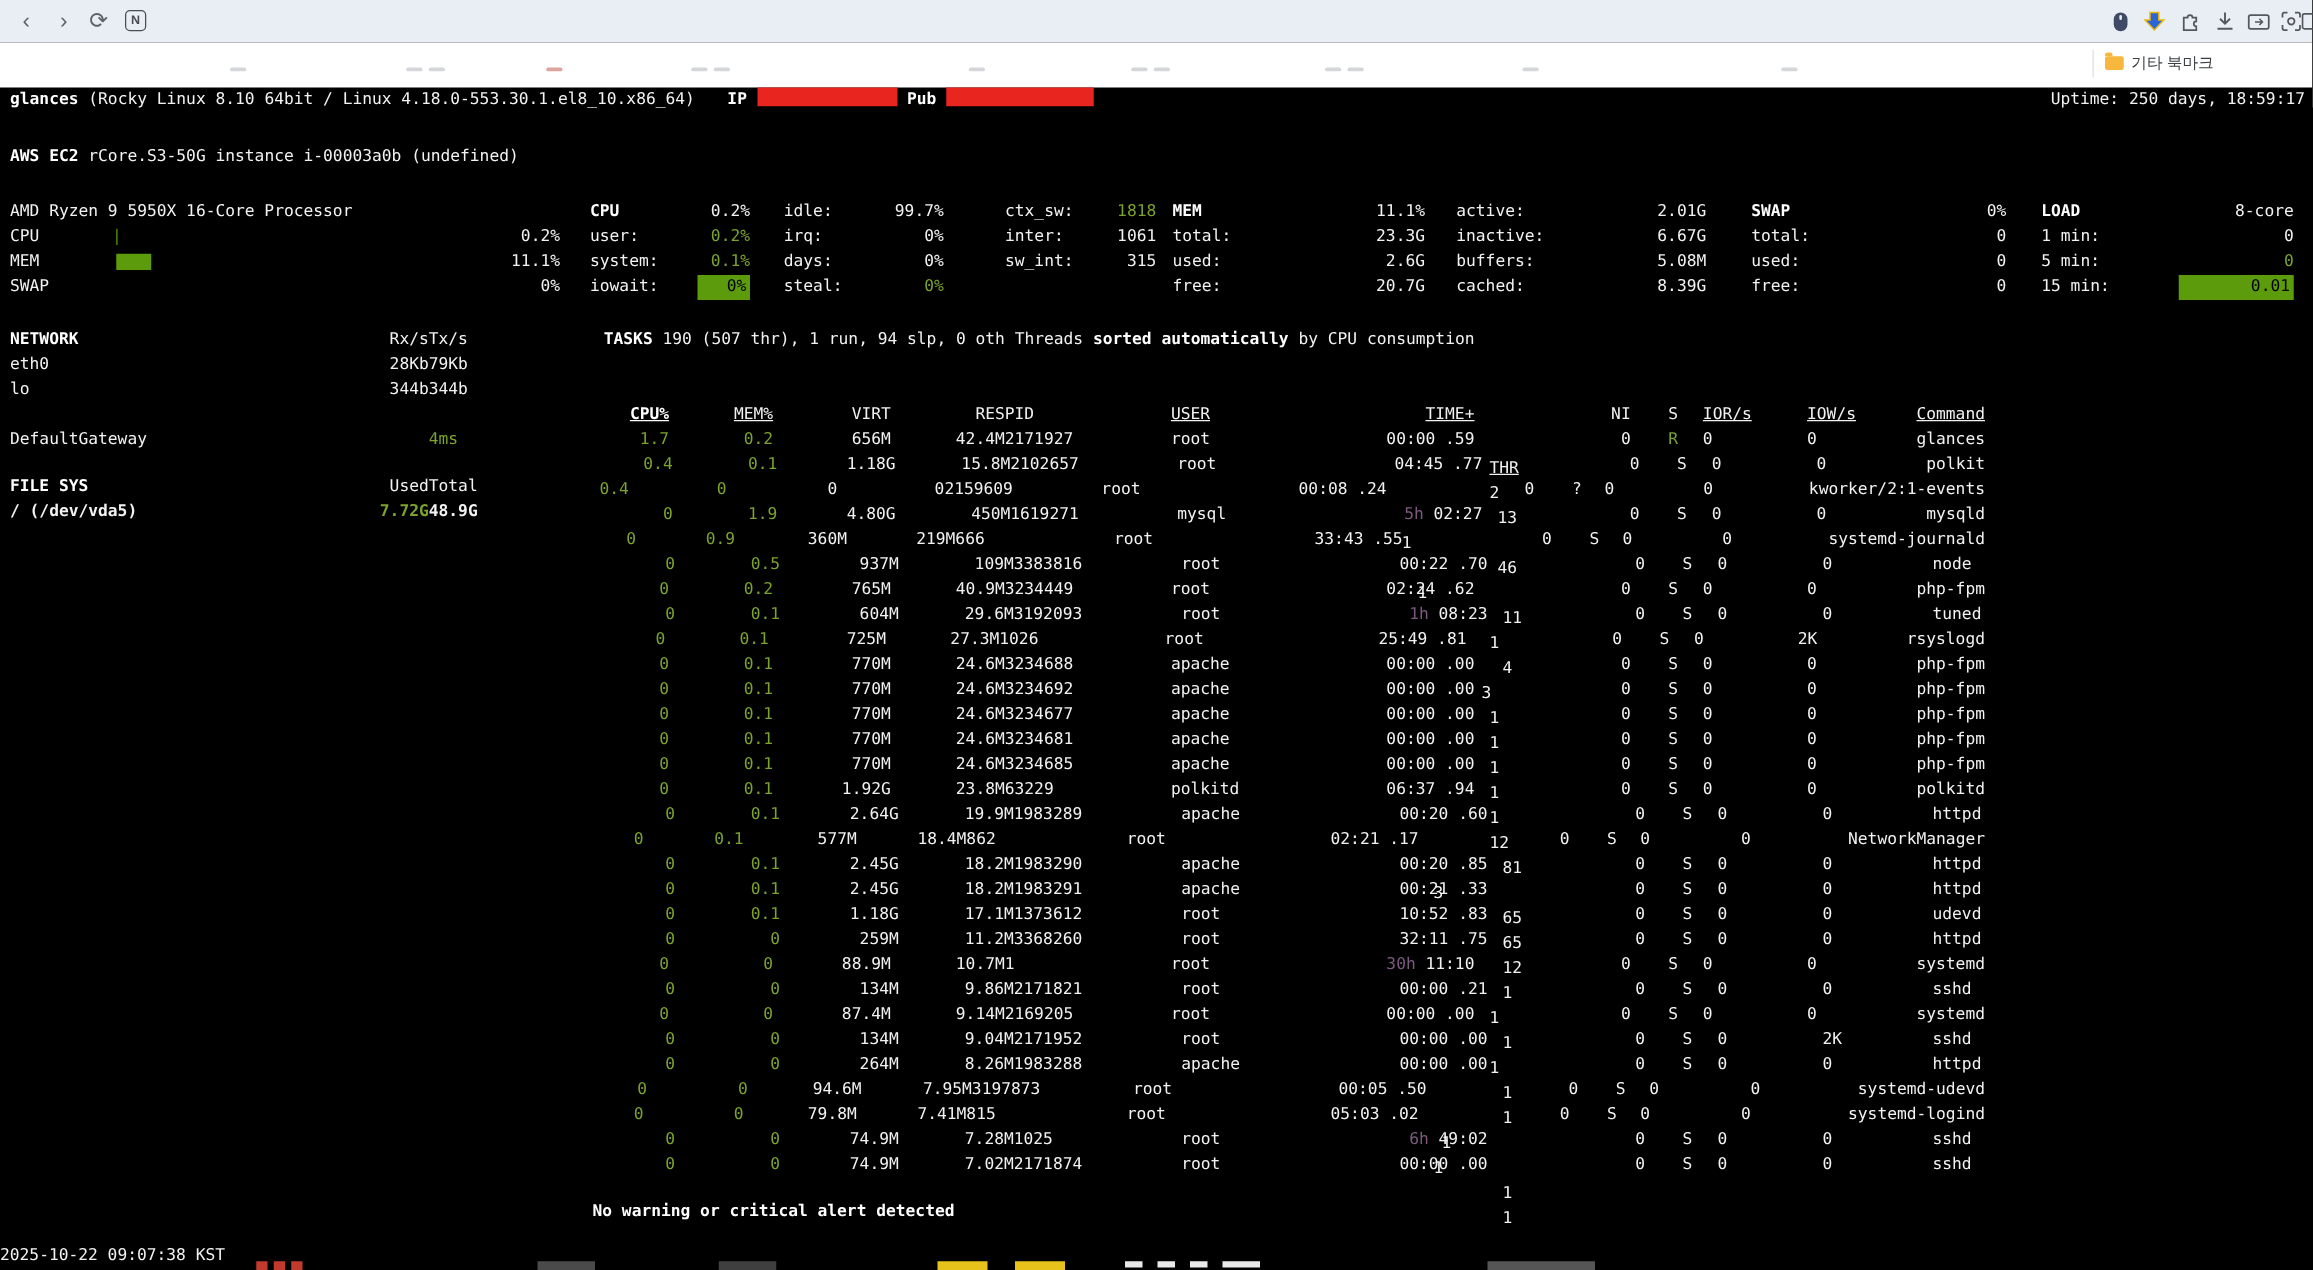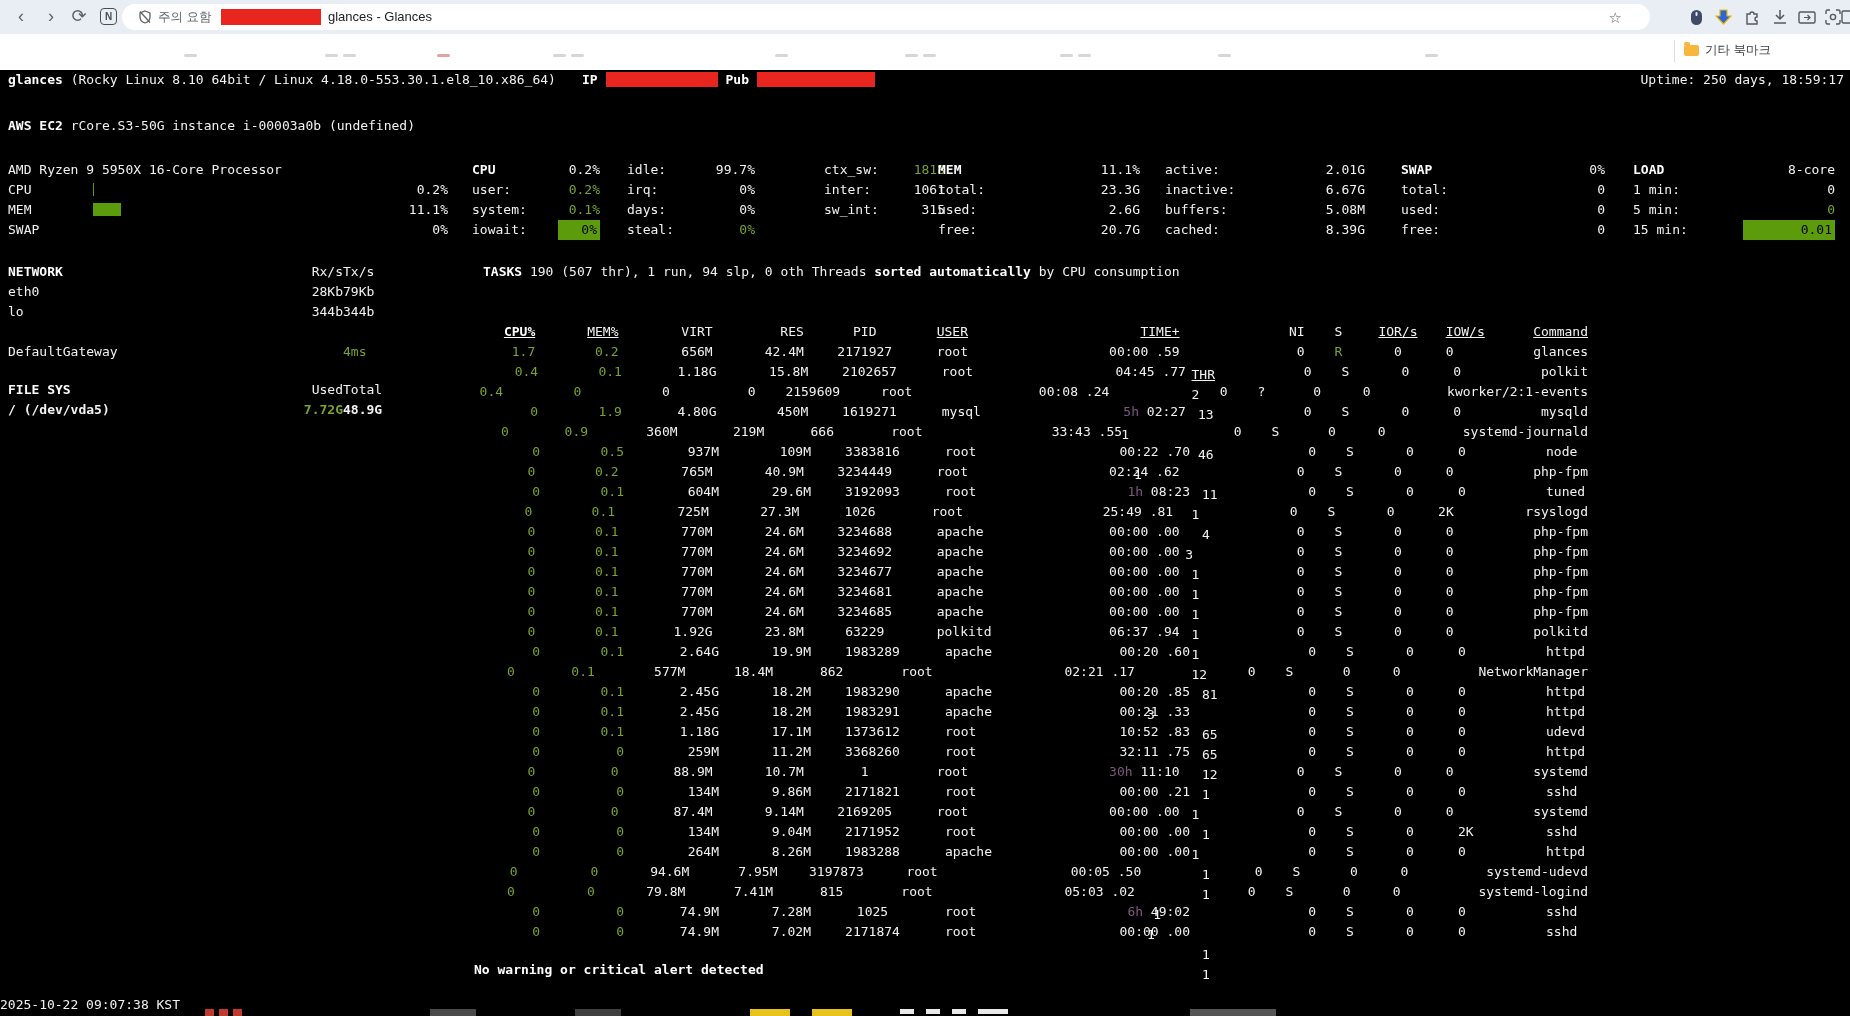--- a/index.html
+++ b/index.html
@@ -57,52 +57,40 @@
   .net-c1{width:95px;text-align:right;}
   .net-c2{width:102px;}
   
   .ptab{position:absolute;top:252px;left:0;width:1588px;}
   .prow{display:flex;height:20px;line-height:20px;white-space:pre;}
   .prow>span{box-sizing:border-box;display:block;}
   .cc1{width:540px;text-align:right;}
   .cc2{width:84px;text-align:right;}
   .cc3{width:95px;text-align:right;}
   .cc4{width:92px;text-align:right;}
-  .cc5{width:123px;text-align:center;}
+  .cc5{width:123px;text-align:left;}
   .cc6{width:162px;padding-left:11px;}
   .cc7{width:94px;text-align:right;}
   .cc8{width:56px;padding-left:12px;margin-top:43px;}
   .cc9{width:70px;text-align:right;}
   .cc10{width:58px;padding-left:30px;}
-  .cc11{width:72px;text-align:center;}
+  .cc11{width:72px;text-align:left;}
   .cc12{width:64px;padding-left:12px;}
   .cc13{flex:1;padding-left:36px;}
   
   .frag{position:absolute;height:7px;top:939px;}
 </style>
 </head>
 <body>
 
 <div class="topbar">
   <span class="navbtn" style="left:8px">‹</span>
   <span class="navbtn" style="left:38px">›</span>
   <span class="navbtn" style="left:66px">⟳</span>
   <span class="nbox">N</span>
-  <div class="pill">
-    <span class="shield">
-      <svg width="14" height="14" viewBox="0 0 14 14">
-          <path d="M7 1l5 2v4c0 3-2.2 5.2-5 6C4.2 12.2 2 10 2 7V3z" fill="none" stroke="#5f6368" stroke-width="1.3"></path>
-          <line x1="2" y1="1.5" x2="12" y2="12.5" stroke="#5f6368" stroke-width="1.3"></line>
-        </svg>
-    </span>
-    <span class="sec-label">주의 요함</span>
-    <span class="redact1"></span>
-    <span class="urltitle">glances - Glances</span>
-    <span class="star">☆</span>
-  </div>
   <div class="exticons">
     <svg style="left:0" width="17" height="18">
         <rect x="3" y="2" width="11" height="15" rx="5.5" fill="#3f4b66"></rect>
         <rect x="7.5" y="4" width="2" height="4" rx="1" fill="#e9edf4"></rect>
       </svg>
     <svg style="left:27px" width="18" height="18">
         <polygon points="5,2 12,2 12,8 16,8 8.5,16 1,8 5,8" fill="#2d64d8" stroke="#e8b90c" stroke-width="1.2"></polygon>
       </svg>
     <svg style="left:55px" width="18" height="18">
         <path d="M4 6h3a2 2 0 1 1 4 0h3v3a2 2 0 1 0 0 4v3H4z" fill="none" stroke="#54575d" stroke-width="1.4"></path>
@@ -181,21 +169,21 @@
       <div class="sline"><span>user:</span><span class="g">0.2%</span></div>
       <div class="sline"><span>system:</span><span class="g">0.1%</span></div>
       <div class="sline"><span>iowait:</span><span class="hl">0%</span></div>
     </div>
   <div class="stat-col" style="left:627px;top:90px;width:128px">
       <div class="sline"><span>idle:</span><span>99.7%</span></div>
       <div class="sline"><span>irq:</span><span>0%</span></div>
       <div class="sline"><span>days:</span><span>0%</span></div>
       <div class="sline"><span>steal:</span><span class="g">0%</span></div>
     </div>
-  <div class="stat-col" style="left:824px;top:90px;width:121px">
+  <div class="stat-col" style="left:804px;top:90px;width:121px">
       <div class="sline"><span>ctx_sw:</span><span class="g">1818</span></div>
       <div class="sline"><span>inter:</span><span>1061</span></div>
       <div class="sline"><span>sw_int:</span><span>315</span></div>
     </div>
   <div class="stat-col" style="left:938px;top:90px;width:202px">
       <div class="sline"><span class="b">MEM</span><span>11.1%</span></div>
       <div class="sline"><span>total:</span><span>23.3G</span></div>
       <div class="sline"><span>used:</span><span>2.6G</span></div>
       <div class="sline"><span>free:</span><span>20.7G</span></div>
     </div>

